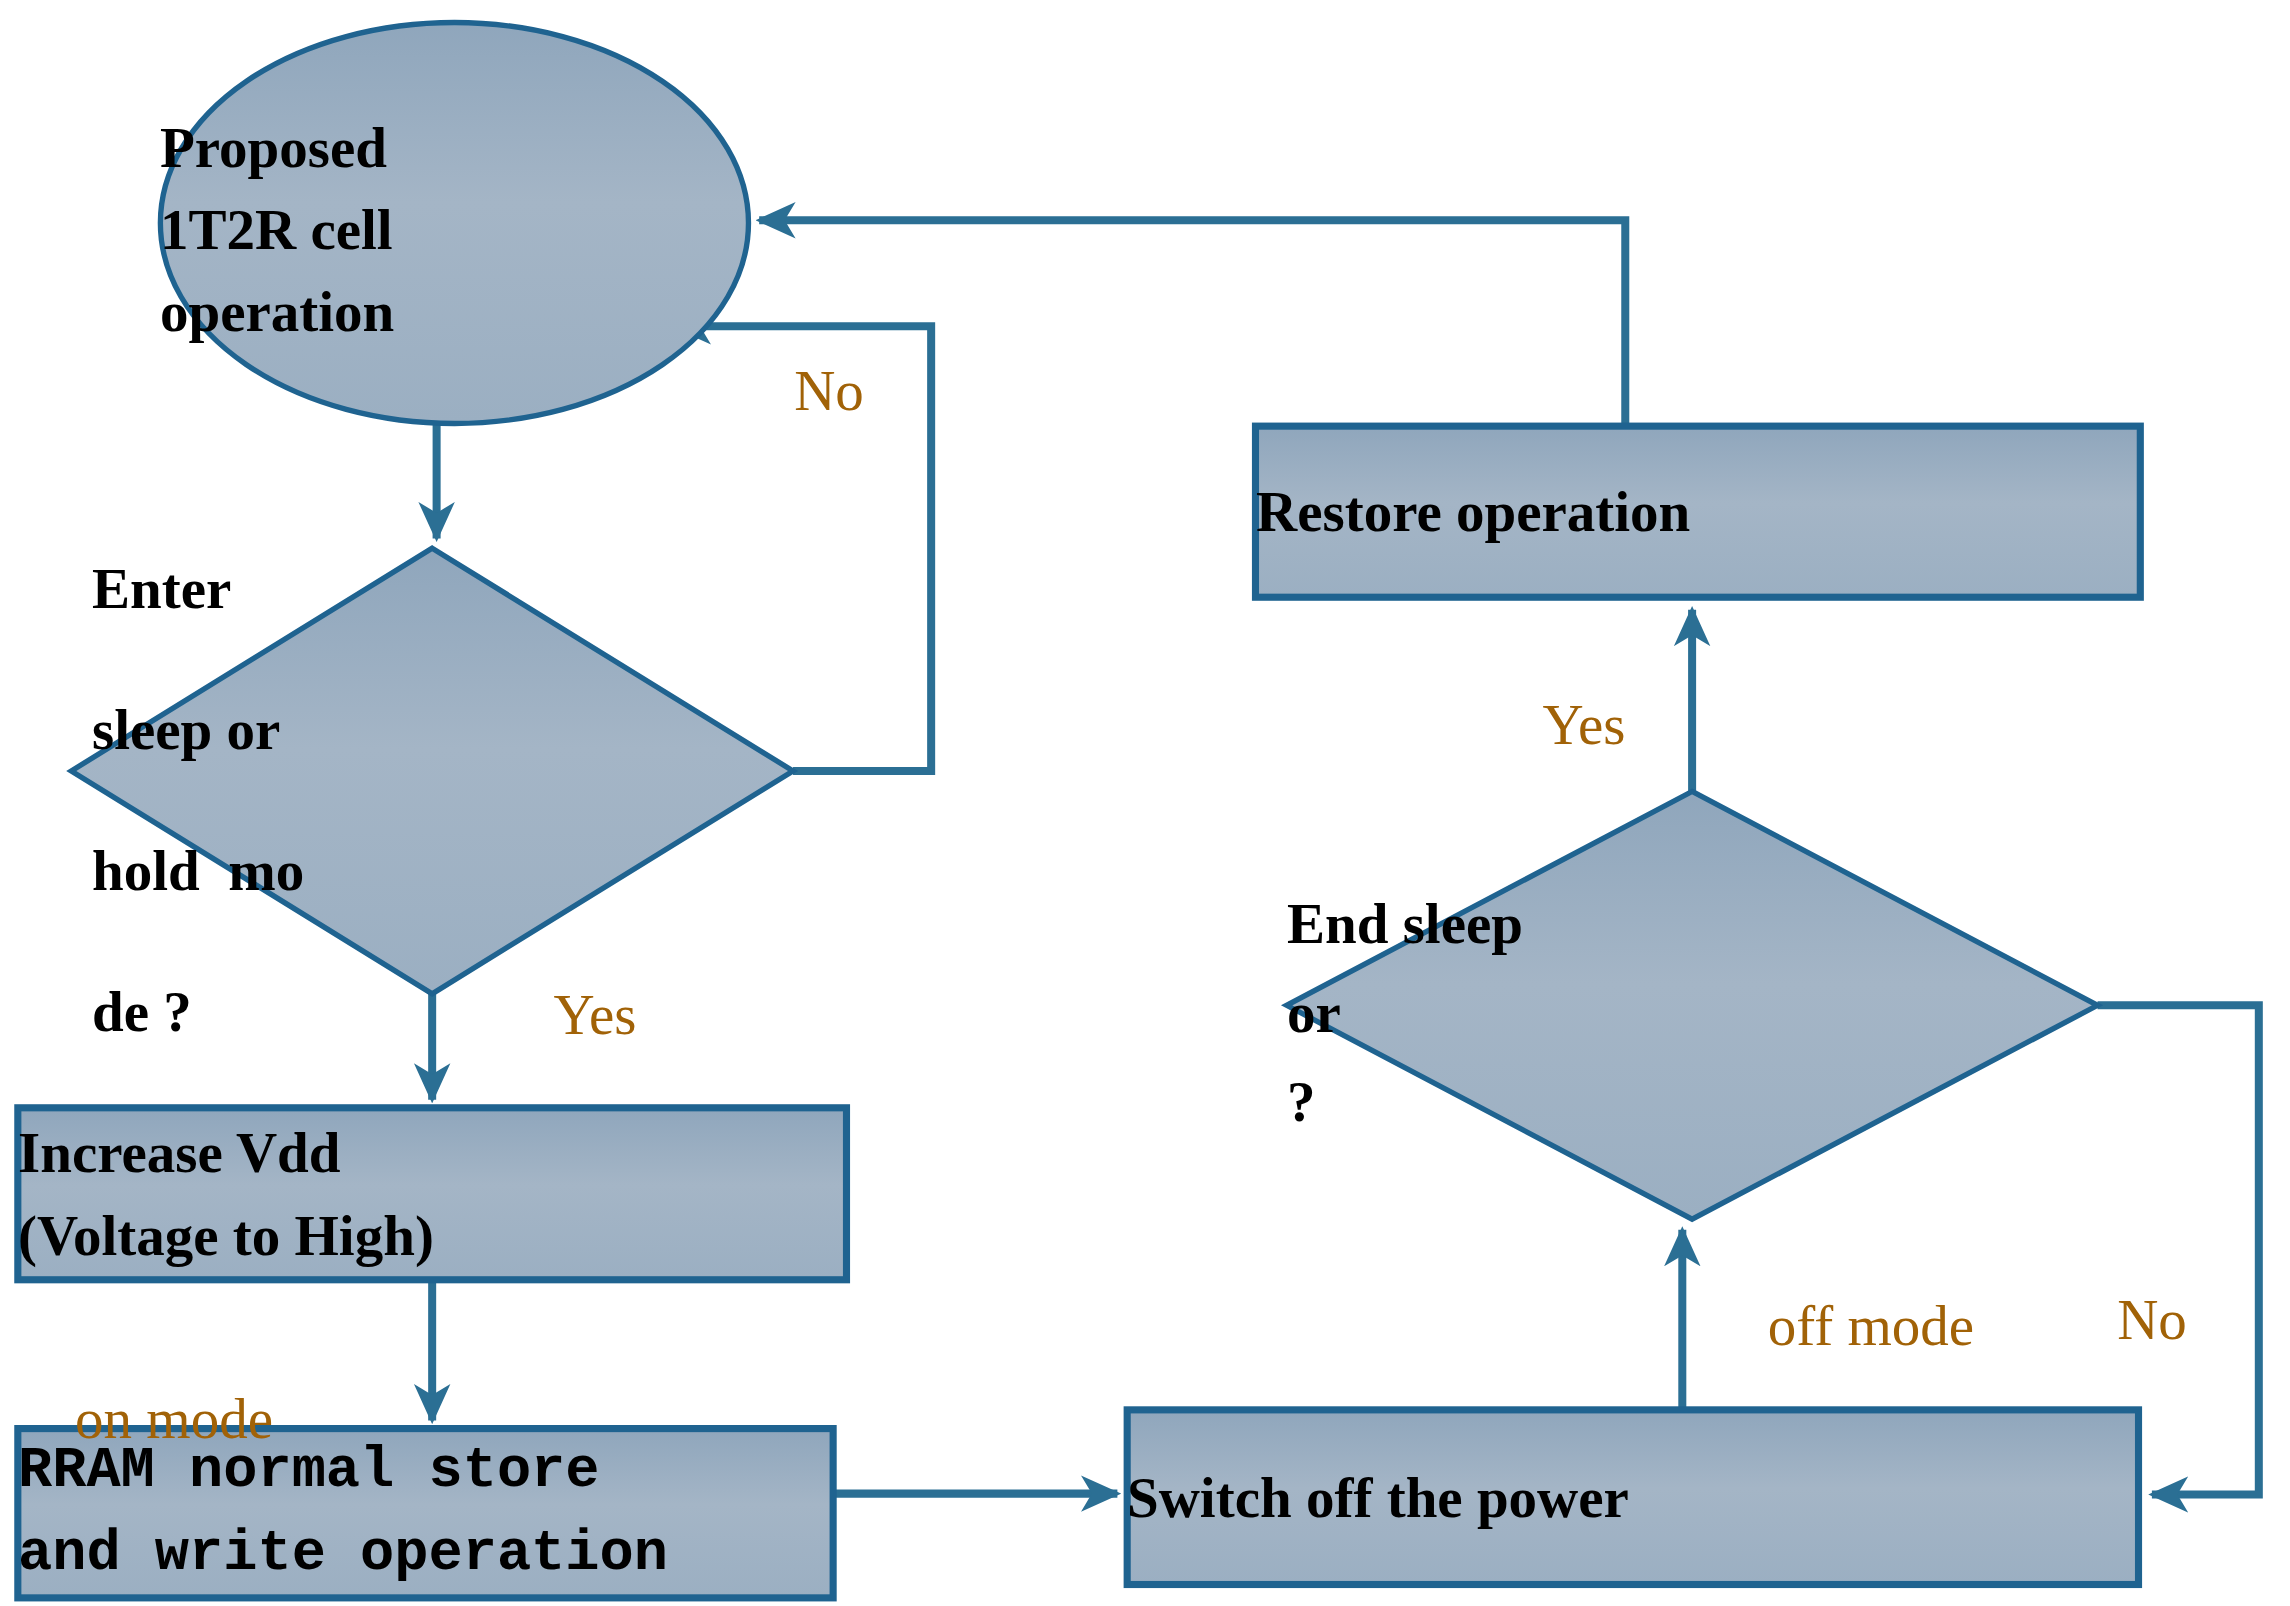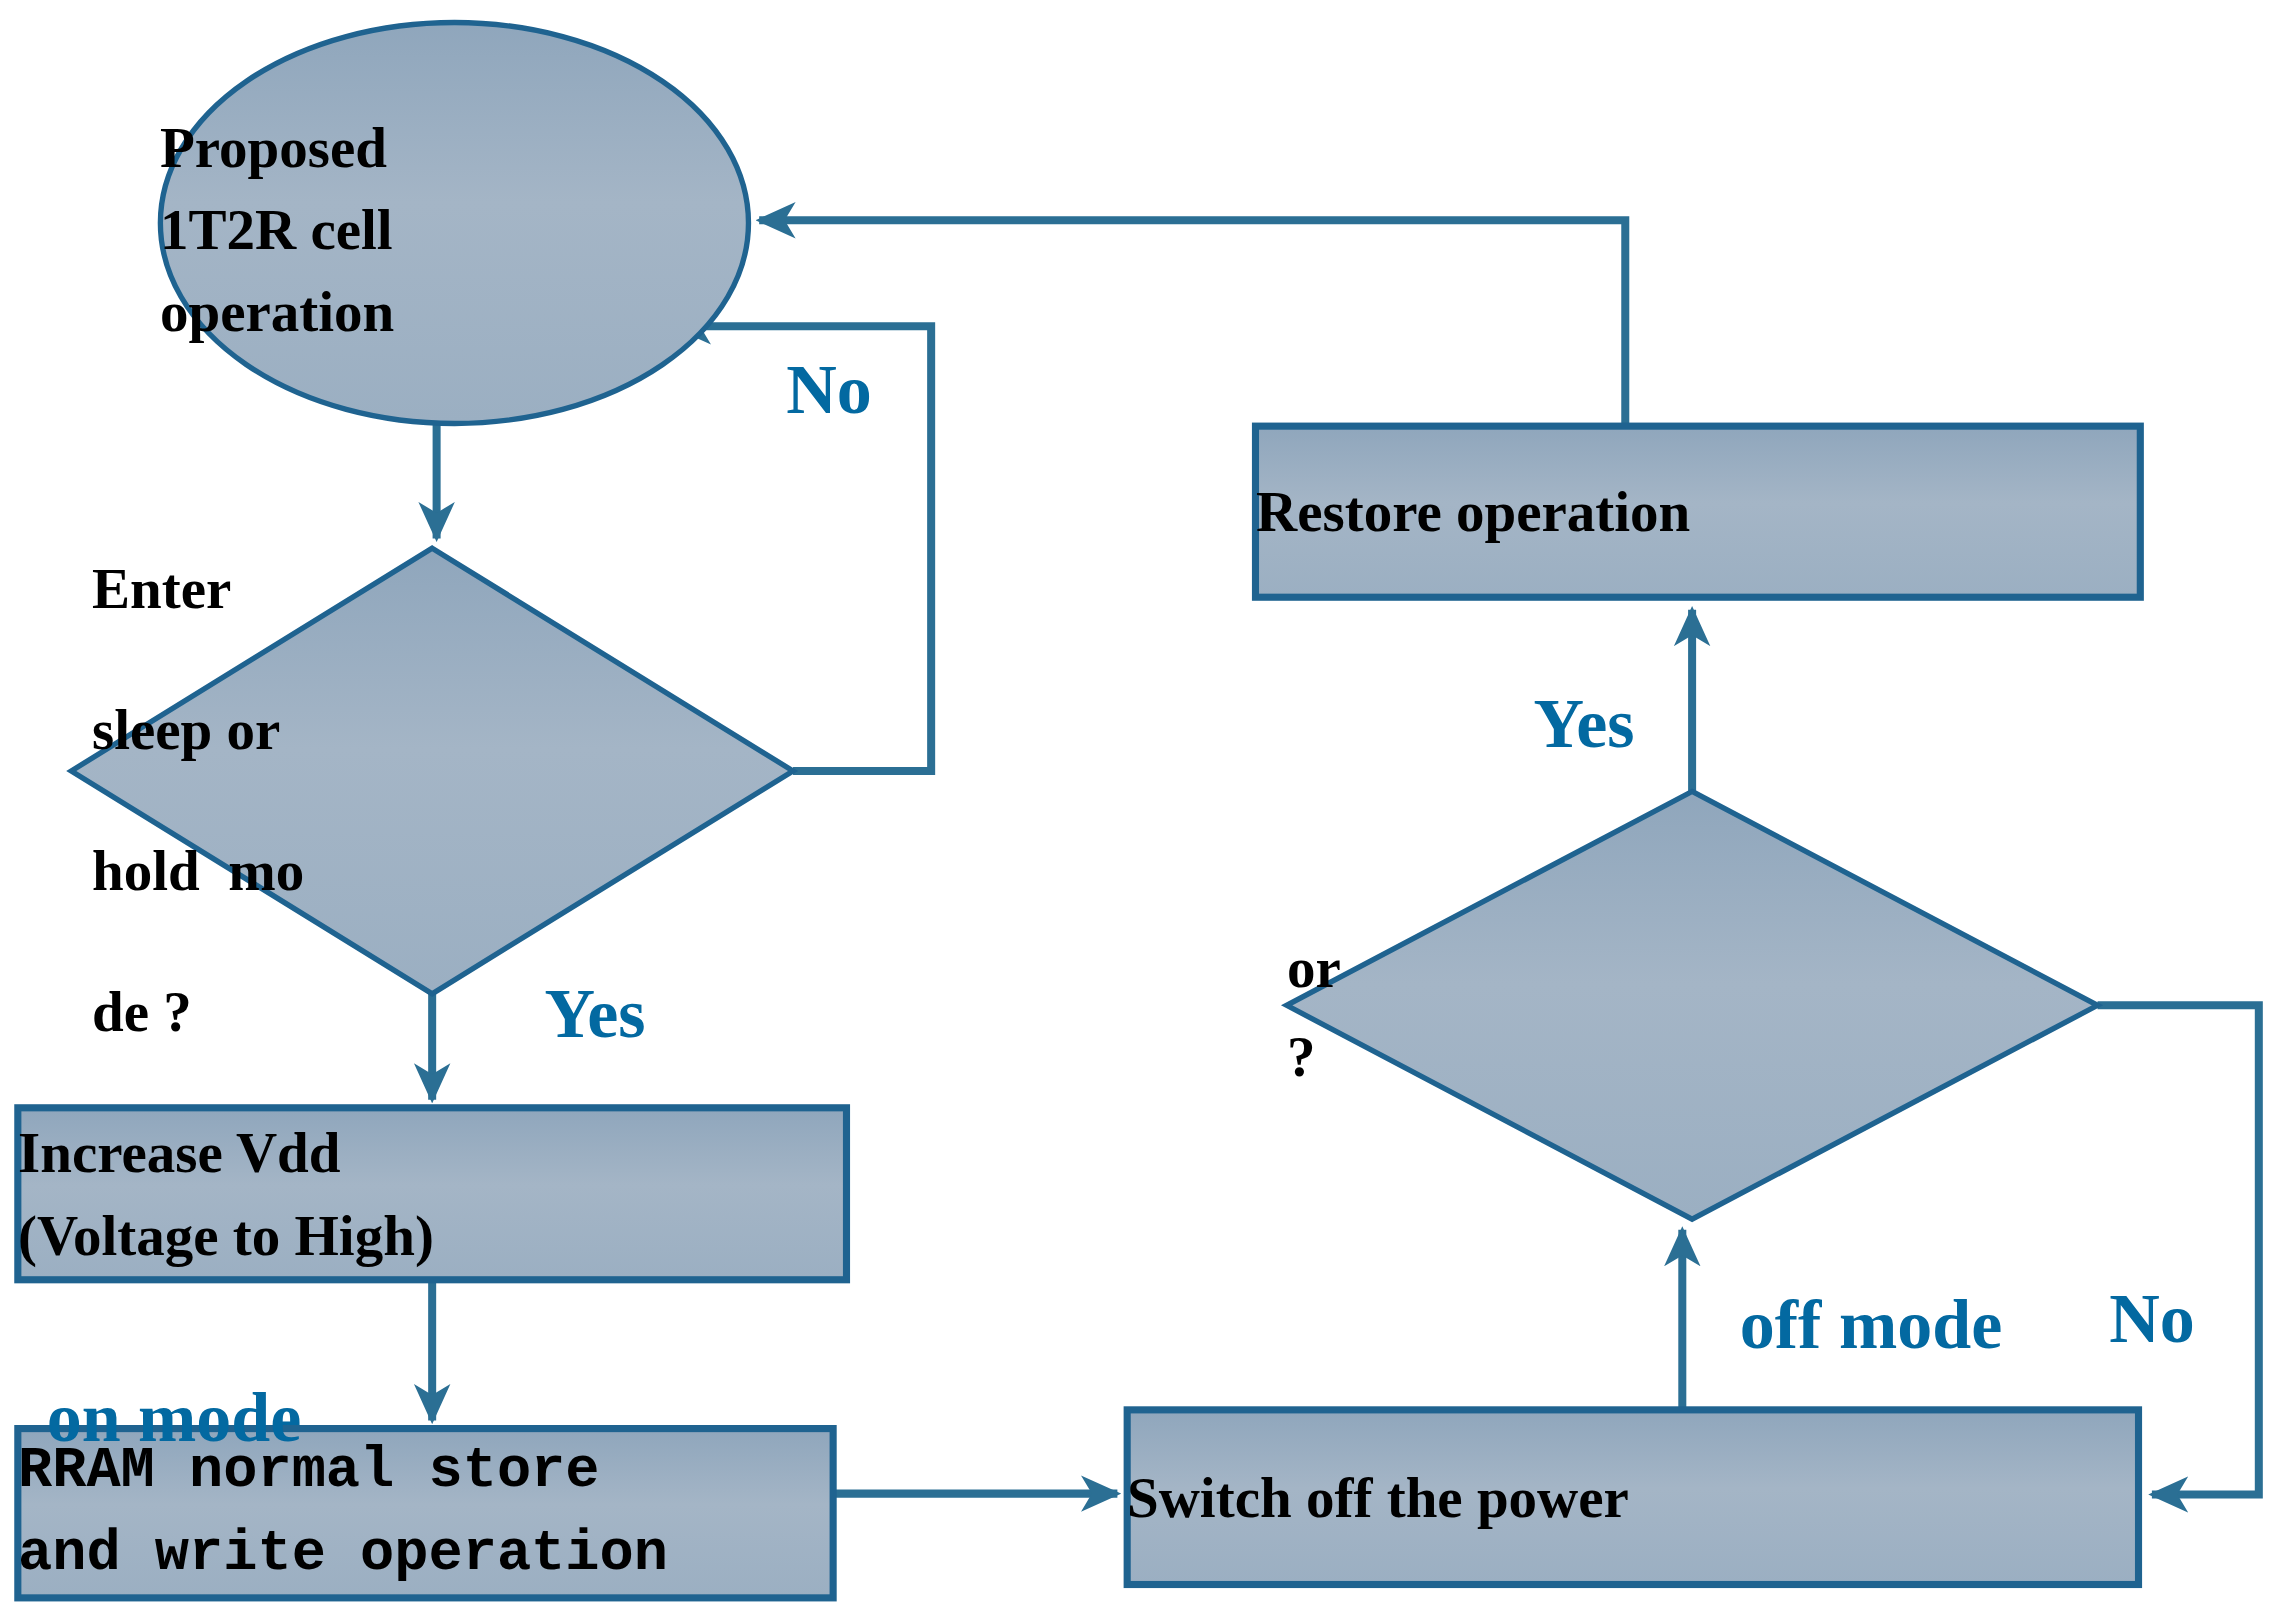--- a/index.html
+++ b/index.html
@@ -25,23 +25,23 @@
     pointer-events:none;
   }
   .node-text .line{white-space:pre;display:block;}
   .lh-ellipse .line{line-height:82px;}
   .lh-d1 .line{line-height:102px;}
   .lh-rect .line{line-height:83px;}
   .lh-d2 .line{line-height:89px;}
   .edge-label{
     position:absolute;
     transform:translate(-50%,-50%);
-    font-weight:bold;
-    color:#0369a1;
-    font-size:70px;
+    font-weight:normal;
+    color:#a16207;
+    font-size:57px;
     white-space:pre;
     pointer-events:none;
   }
 </style>
 </head>
 <body>
 
 <div id="canvas">
 
   <svg id="shapes" viewBox="0 0 2570 1803" xmlns="http://www.w3.org/2000/svg">
@@ -96,20 +96,21 @@
   <div class="node-text lh-rect" style="left:18px;top:1428px;width:815px;height:169px;font-family:Liberation Mono, monospace;">
     <span class="line">RRAM normal store</span>
     <span class="line">and write operation</span>
   </div>
 
   <div class="node-text" style="left:1127px;top:1410px;width:1011px;height:175px;">
     <span class="line">Switch off the power</span>
   </div>
 
   <div class="node-text lh-d2" style="left:1287px;top:798px;width:811px;height:428px;">
+    <span class="line">End sleep</span>
     <span class="line">or</span>
     <span class="line">?</span>
   </div>
 
   <div class="node-text" style="left:1256px;top:426px;width:885px;height:171px;">
     <span class="line">Restore operation</span>
   </div>
 
   <div class="edge-label" style="left:829px;top:390px;">No</div>
   <div class="edge-label" style="left:595px;top:1014px;">Yes</div>

